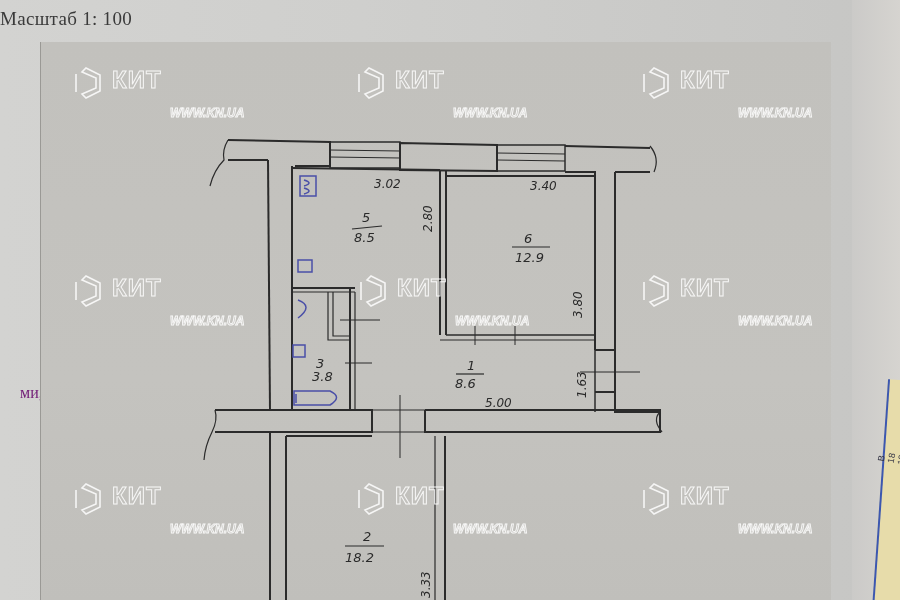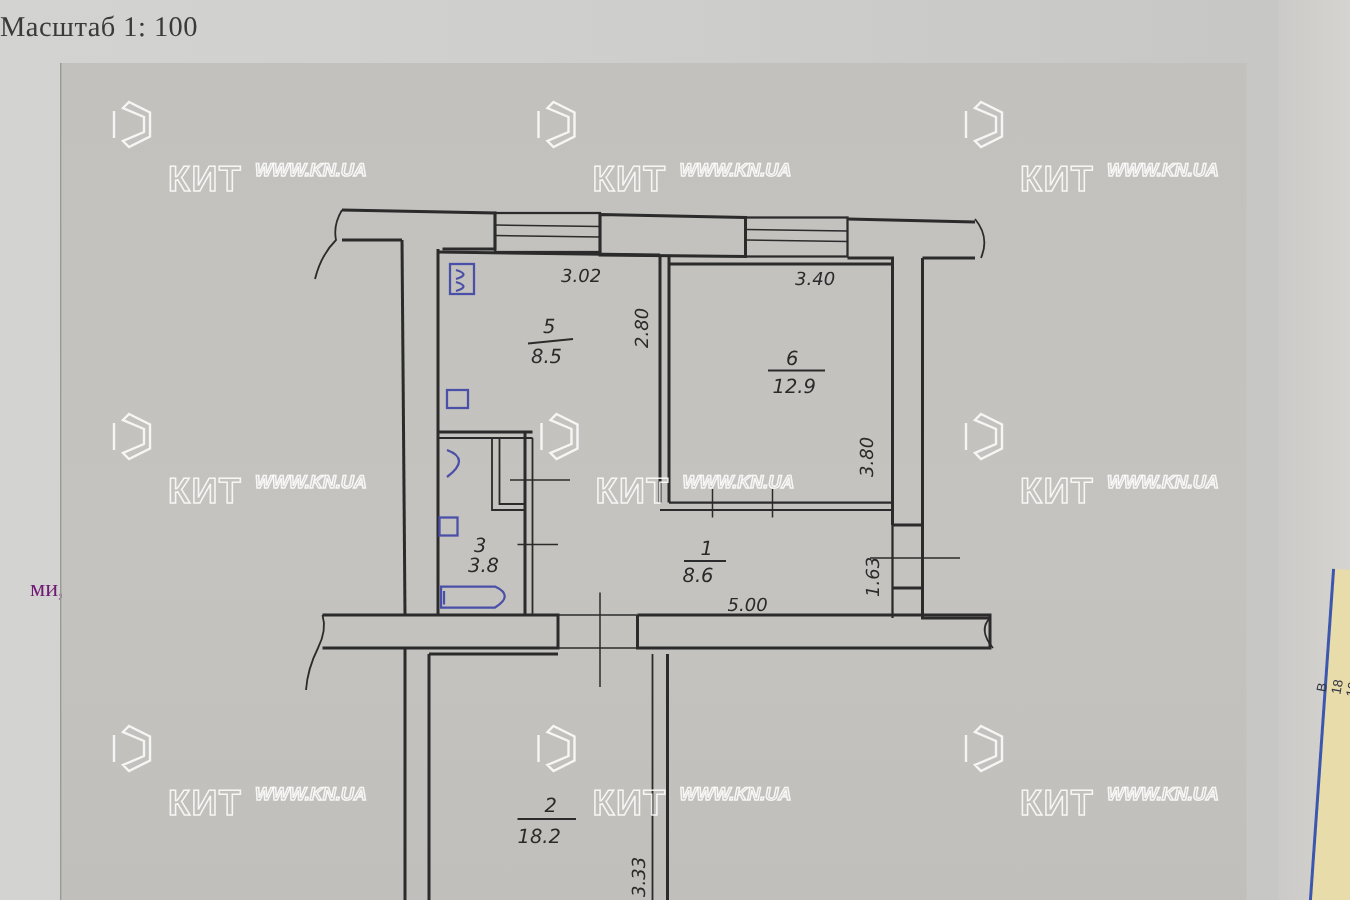--- a/index.html
+++ b/index.html
@@ -15,21 +15,21 @@
     .left-text { position:absolute; left:20px; font-size:16px; color:#701a75; }
     .right-strip { position:absolute; left:852px; top:0; width:48px; height:600px;
                    background:linear-gradient(90deg,#cbcac8,#d6d4d0); }
     .right-card { position:absolute; left:880px; top:380px; width:30px; height:230px;
                   background:#e7dcaa; transform:rotate(4deg); border-left:2px solid #3c57b0; }
     .right-card-text { position:absolute; left:884px; top:440px; font-size:9px; color:#334;
                        transform:rotate(-80deg); font-family:"Liberation Sans", sans-serif; }
     svg.plan { position:absolute; left:0; top:0; }
     .wm { position:absolute; font-family:"Liberation Sans", sans-serif; color:transparent;
           -webkit-text-stroke:1px rgba(255,255,255,0.85); }
-    .wm-logo { font-size:24px; font-weight:bold; letter-spacing:1px;margin-top:40px; }
+    .wm-logo { font-size:24px; font-weight:bold; letter-spacing:1px; }
     .wm-url { font-size:12px; font-weight:bold;font-style:italic; }
     .wm-icon { position:absolute; }
     .label { font-family:"DejaVu Sans", sans-serif; font-style:italic; fill:#2a2a2a; }
   </style>
 </head>
 <body>
 
 <div class="page-bg"></div>
 <div class="scale-title">Масштаб 1: 100</div>
 <div class="left-text" style="top:384px">ми,</div>

